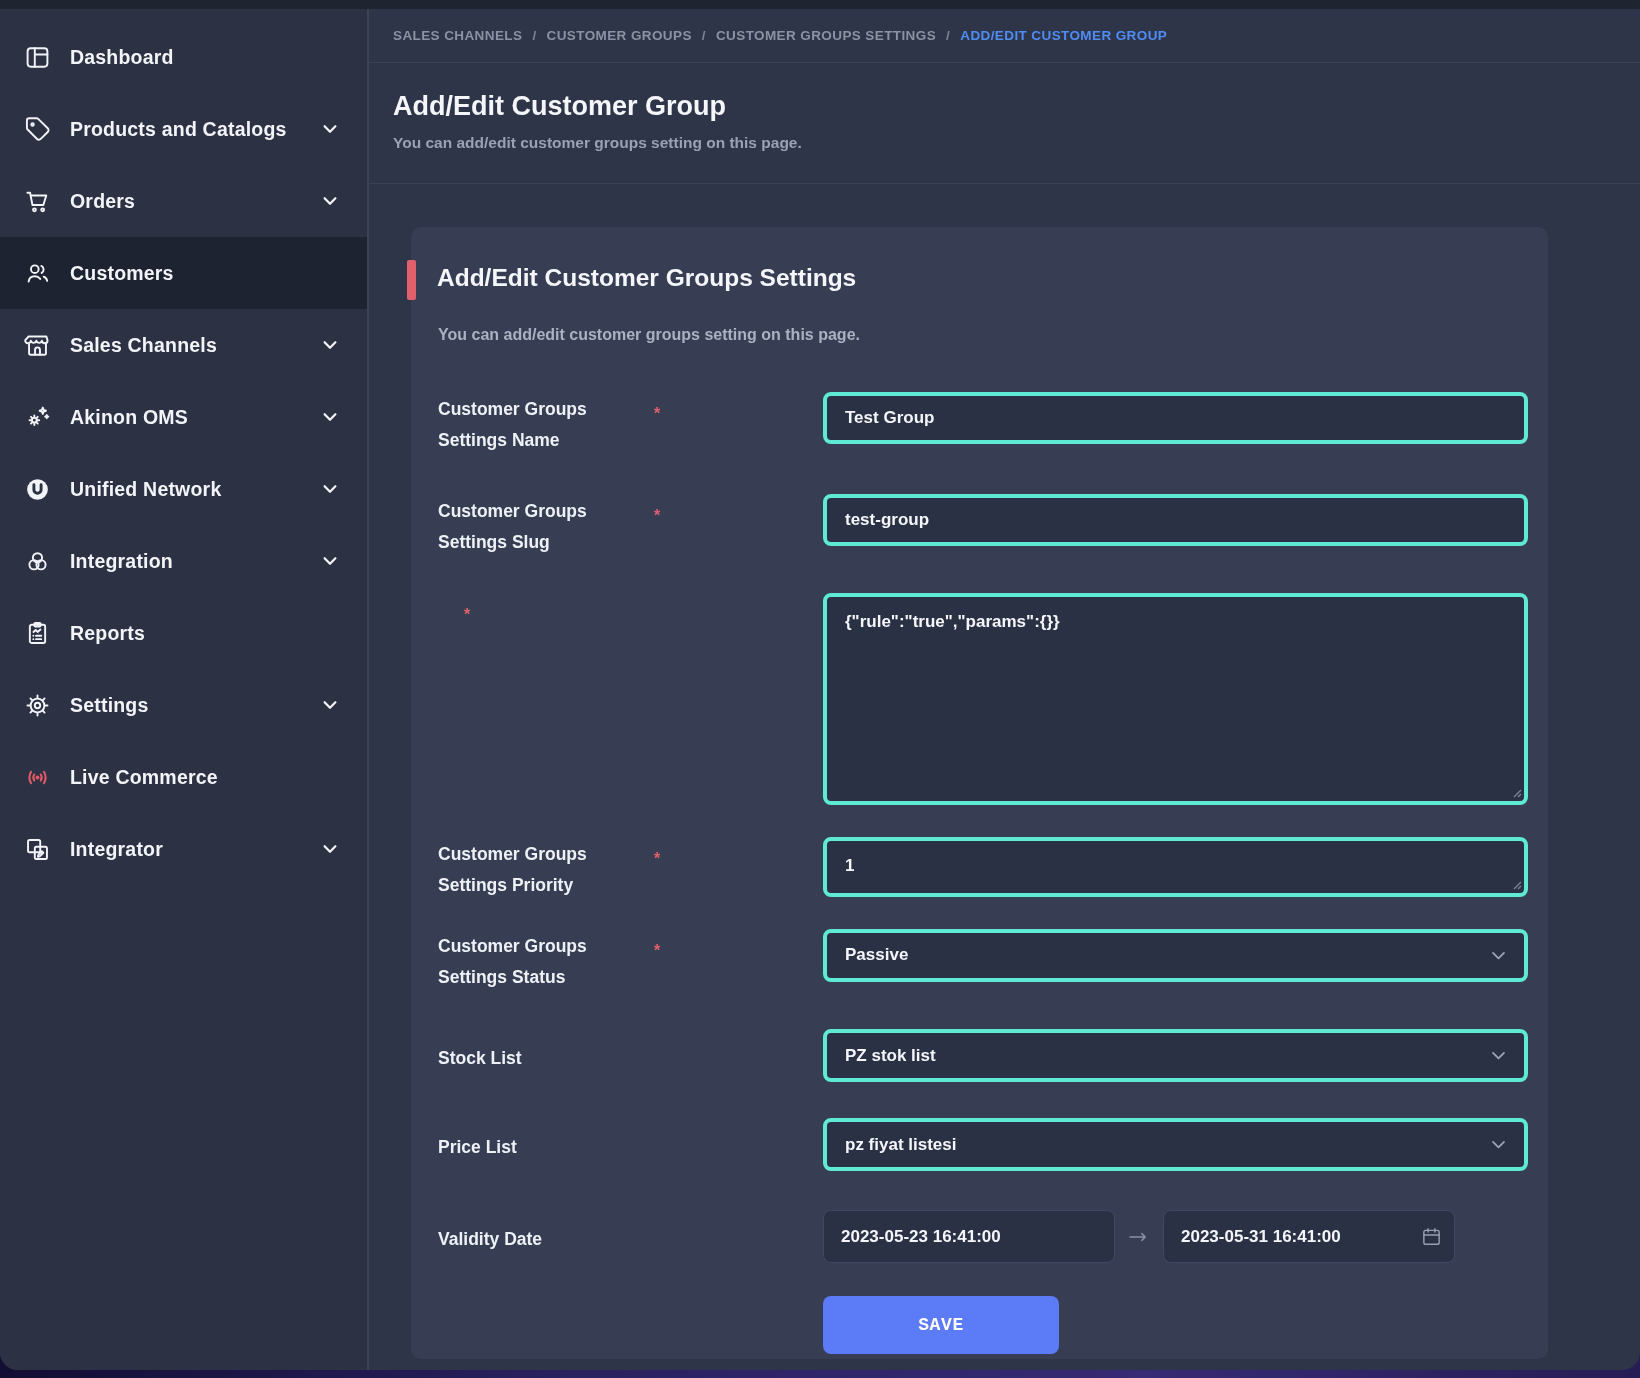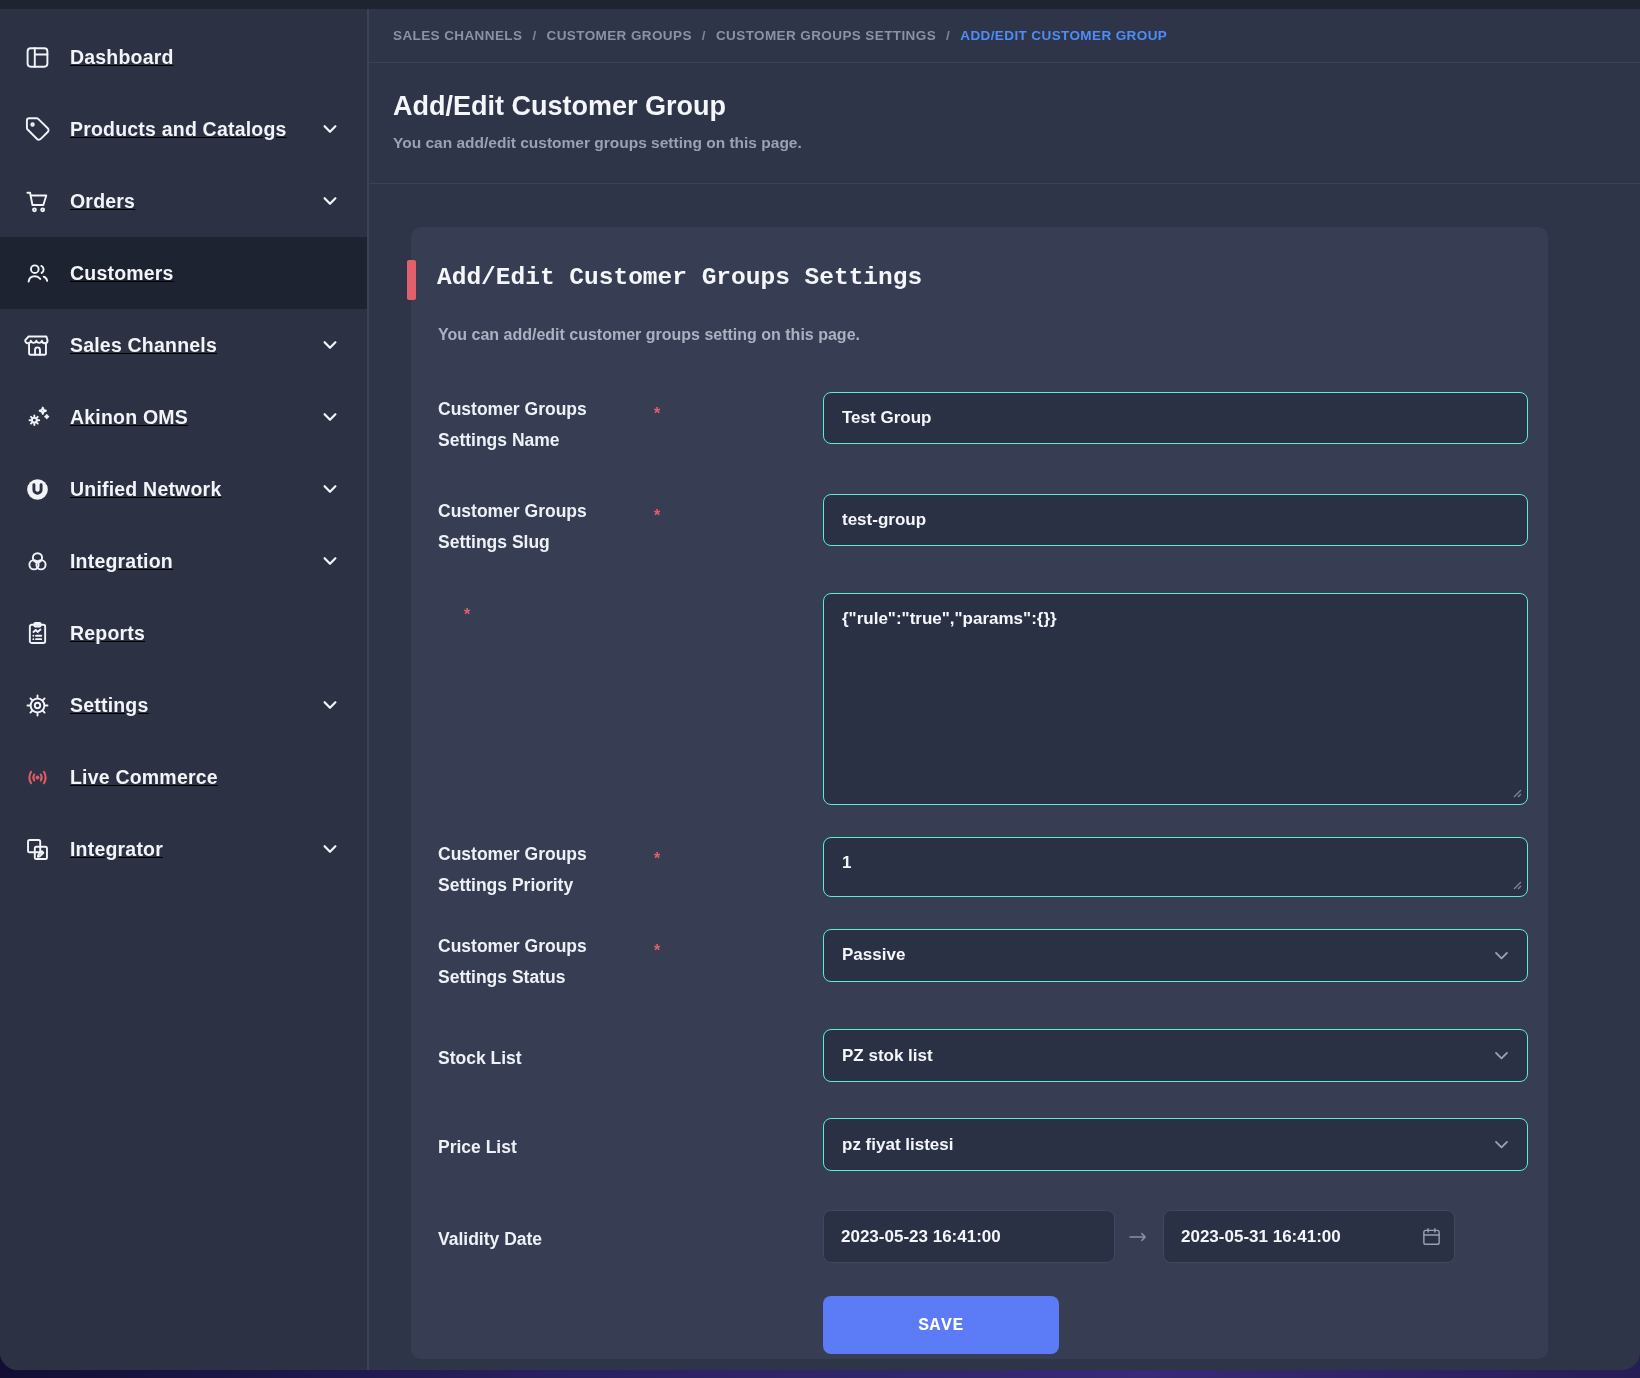--- a/index.html
+++ b/index.html
@@ -8,21 +8,21 @@
     font-family:"Liberation Sans","DejaVu Sans",sans-serif;
     background:linear-gradient(90deg,#120e33 0%,#2a2160 35%,#362b74 70%,#261d55 100%);
   }
   .app{position:absolute;top:0;left:0;width:1640px;height:1370px;background:#2f3548;
        border-radius:0 0 18px 18px;overflow:hidden;}
   .topstrip{height:9px;background:#1f2530;}
 
   
   .sidebar{position:absolute;top:9px;left:0;bottom:0;width:369px;background:#2c3244;
            border-right:2px solid #3d4355;box-sizing:border-box;}
-  .menu{padding-top:12px;text-decoration:underline;}
+  .menu{padding-top:12px;}
   .menu-item{height:72px;display:flex;align-items:center;padding:0 28px 0 24px;cursor:pointer;color:#f2f4f8;}
   .menu-item.active{background:#1e2331;}
   .menu-icon{width:34px;flex:0 0 34px;display:flex;align-items:center;justify-content:flex-start;}
   .menu-label{font-size:19.5px;font-weight:700;letter-spacing:.2px;margin-left:12px;white-space:nowrap;}
   .menu-chevron{margin-left:auto;display:flex;align-items:center;}
   svg.ic{stroke:#f2f4f8;fill:none;stroke-width:1.7;stroke-linecap:round;stroke-linejoin:round;}
   svg.ic-red{stroke:#e25a66;fill:none;stroke-width:1.8;stroke-linecap:round;}
 
   
   .main{position:absolute;left:369px;top:9px;right:0;bottom:0;}
@@ -32,32 +32,32 @@
   .crumb-sep{margin:0 10px;color:#7d8496;}
   .crumb-current{color:#4f8df6;}
   .pagehead{padding:28px 24px 30px;border-bottom:1px solid #3c4254;}
   .pagehead h1{margin:0 0 12px;font-size:27px;font-weight:800;color:#f4f6fa;line-height:1.15;}
   .pagehead p{margin:0;font-size:15.5px;font-weight:700;color:#9aa1b3;line-height:1.2;}
 
   
   .card{position:relative;margin:43px 0 0 42px;width:1137px;height:1132px;box-sizing:border-box;
         background:#373e54;border-radius:10px;}
   .card-accent{position:absolute;left:-4px;top:33px;width:9px;height:40px;background:#e2606b;border-radius:2px;}
-  .card-title{margin:0;padding:36px 0 0 26px;font-size:24.5px;font-weight:800;color:#f4f6fa;line-height:1.2;font-family:Liberation Mono, monospace;}
+  .card-title{margin:0;padding:36px 0 0 26px;font-size:24.5px;font-weight:800;color:#f4f6fa;line-height:1.2;}
   .card-sub{margin:34px 0 0;padding-left:27px;font-size:16px;font-weight:600;color:#aab1c1;}
   .form{margin-top:48px;}
 
   .frow{display:flex;align-items:flex-start;gap:32px;}
   .flabel{flex:0 0 380px;box-sizing:border-box;padding-left:27px;display:flex;align-items:flex-start;}
   .ltext{width:190px;font-size:17.5px;font-weight:700;color:#eef1f6;line-height:1.78;padding-top:2px;}
   .ltext.mid{padding-top:14px;}
   .req{color:#e2606b;font-size:16px;font-weight:700;margin-left:26px;padding-top:13px;}
   .fctrl{position:relative;}
 
-  .ctl{box-sizing:border-box;width:705px;background:#2b3145;border:1px solid #5eead4;border-radius:8px;
+  .ctl{box-sizing:border-box;width:705px;background:#2b3145;border:4px solid #5eead4;border-radius:8px;
        color:#f4f6fa;font-weight:700;font-size:17px;font-family:"Liberation Sans","DejaVu Sans",sans-serif;}
   input.ctl{height:52px;padding:0 18px;outline:none;}
   textarea.ctl{resize:none;outline:none;padding:13px 18px;line-height:1.4;display:block;}
   textarea.ta-config{height:212px;}
   textarea.ta-priority{height:60px;}
   .resize-handle{position:absolute;right:6px;bottom:7px;cursor:nwse-resize;line-height:0;}
   .select{height:53px;display:flex;align-items:center;justify-content:space-between;
           padding:0 16px 0 18px;cursor:pointer;}
   .select svg{flex:0 0 auto;}
 

